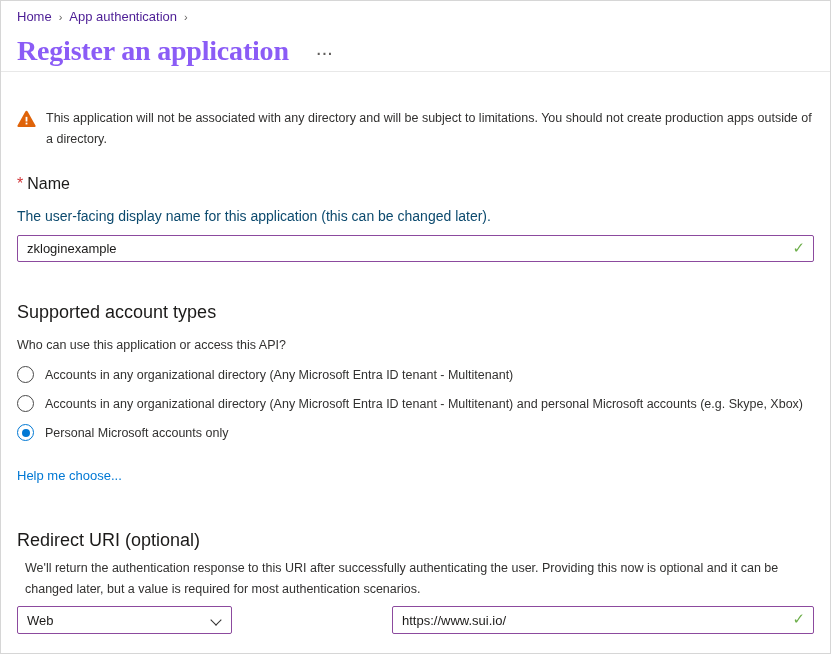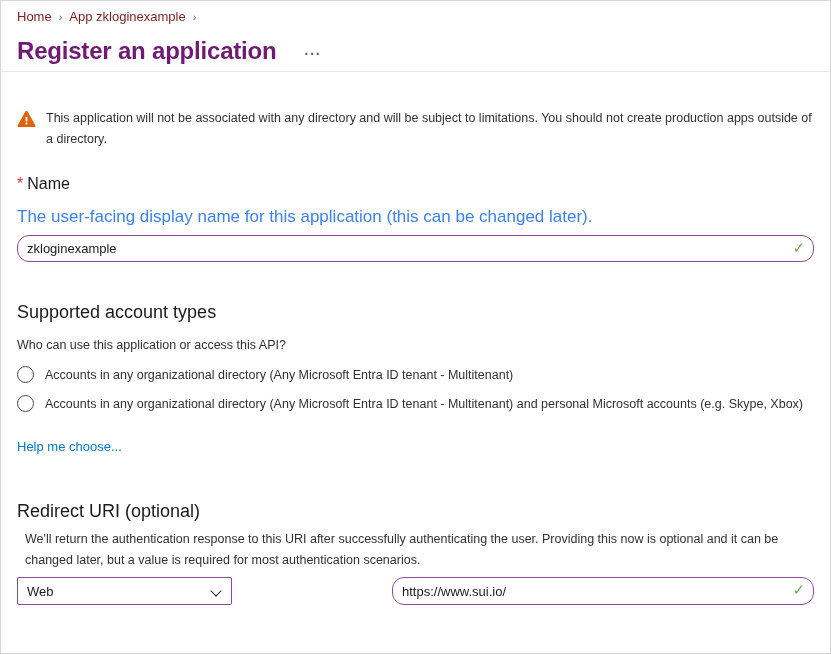--- a/index.html
+++ b/index.html
@@ -7,38 +7,38 @@
   body {
     font-family: "Liberation Sans", sans-serif;
     background: #ffffff;
     color: #323130;
     border: 1px solid #d6d6d6;
     overflow: hidden;
     position: relative;
   }
   
   .breadcrumb { margin: 7px 16px 0; font-size: 13px; line-height: 18px; display: flex; align-items: center; gap: 7px; }
-  .breadcrumb a { color: #7f1d1d; text-decoration: none; cursor: pointer; }
+  .breadcrumb a { color: #4c1d95; text-decoration: none; cursor: pointer; }
   .crumb-sep { color: #605e5c; font-size: 11px; }
   
   .title-row { margin: 10px 16px 0; display: flex; align-items: center; }
-  .page-title { font-size: 24px; font-weight: 700; color: #701a75; line-height: 30px; letter-spacing: -0.2px; }
+  .page-title { font-size: 28px; font-weight: 700; color: #8b5cf6; line-height: 30px; letter-spacing: -0.2px; font-family: Liberation Serif, serif; }
   .more-btn { margin-left: 28px; margin-top: 6px; color: #605e5c; font-size: 14px; font-weight: 700; letter-spacing: 1px; cursor: pointer; line-height: 14px; }
   .divider { margin-top: 5px; border-bottom: 1px solid #e8e8e8; }
   
   .warning { margin: 36px 16px 0; display: flex; align-items: flex-start; gap: 10px; }
   .warning-icon { flex: 0 0 19px; margin-top: 2px; }
   .warning-text { font-size: 12.5px; line-height: 21px; color: #323130; max-width: 770px; }
   
   .name-label { margin: 24px 16px 12px; font-size: 16px; line-height: 20px; color: #1b1a19; }
   .req { color: #d13438; margin-right: 4px; }
-  .field-desc { margin: 9px 16px 0; font-size: 17px; line-height: 21px; color: #3b82f6; }
+  .field-desc { margin: 9px 16px 0; font-size: 14px; line-height: 21px; color: #0c4a6e; }
   .input-wrap { position: relative; margin: 8px 16px 0; }
   .text-input {
-    width: 100%; height: 27px; border: 1.5px solid #8c4a9e; border-radius: 12px;
+    width: 100%; height: 27px; border: 1.5px solid #8c4a9e; border-radius: 2px;
     font-family: "Liberation Sans", sans-serif; font-size: 13px; color: #1b1a19;
     padding: 0 26px 0 9px; outline: none; background: #fff;
   }
   .check-icon { position: absolute; right: 9px; top: 50%; transform: translateY(-54%); color: #6cae49; font-size: 15px; pointer-events: none; }
   
   .section-heading { margin: 39px 16px 0; font-size: 18px; font-weight: 400; line-height: 22px; color: #1b1a19; }
   .section-heading.redirect { margin-top: 42px; line-height: 24px; }
   .question { margin: 12px 16px 0; font-size: 12.5px; line-height: 21px; }
   
   .radio-group { margin: 9px 16px 0; }
@@ -70,21 +70,21 @@
 </style>
 </head>
 <body>
 
 
 
 
 <nav class="breadcrumb">
   <a>Home</a>
   <span class="crumb-sep">›</span>
-  <a>App zkloginexample</a>
+  <a>App authentication</a>
   <span class="crumb-sep">›</span>
 </nav>
 
 
 <div class="title-row">
   <h1 class="page-title">Register an application</h1>
   <span class="more-btn">···</span>
 </div>
 <div class="divider"></div>
 
@@ -116,20 +116,24 @@
 
 <div class="radio-group">
   <div class="radio-row">
     <span class="radio-circle"></span>
     <span class="radio-label">Accounts in any organizational directory (Any Microsoft Entra ID tenant - Multitenant)</span>
   </div>
   <div class="radio-row">
     <span class="radio-circle"></span>
     <span class="radio-label">Accounts in any organizational directory (Any Microsoft Entra ID tenant - Multitenant) and personal Microsoft accounts (e.g. Skype, Xbox)</span>
   </div>
+  <div class="radio-row selected">
+    <span class="radio-circle"></span>
+    <span class="radio-label">Personal Microsoft accounts only</span>
+  </div>
 </div>
 
 <a class="help-link">Help me choose...</a>
 
 
 <h2 class="section-heading redirect">Redirect URI (optional)</h2>
 <div class="redirect-desc">We'll return the authentication response to this URI after successfully authenticating the user. Providing this now is optional and it can be changed later, but a value is required for most authentication scenarios.</div>
 
 <div class="uri-row">
   <div class="select-box">

